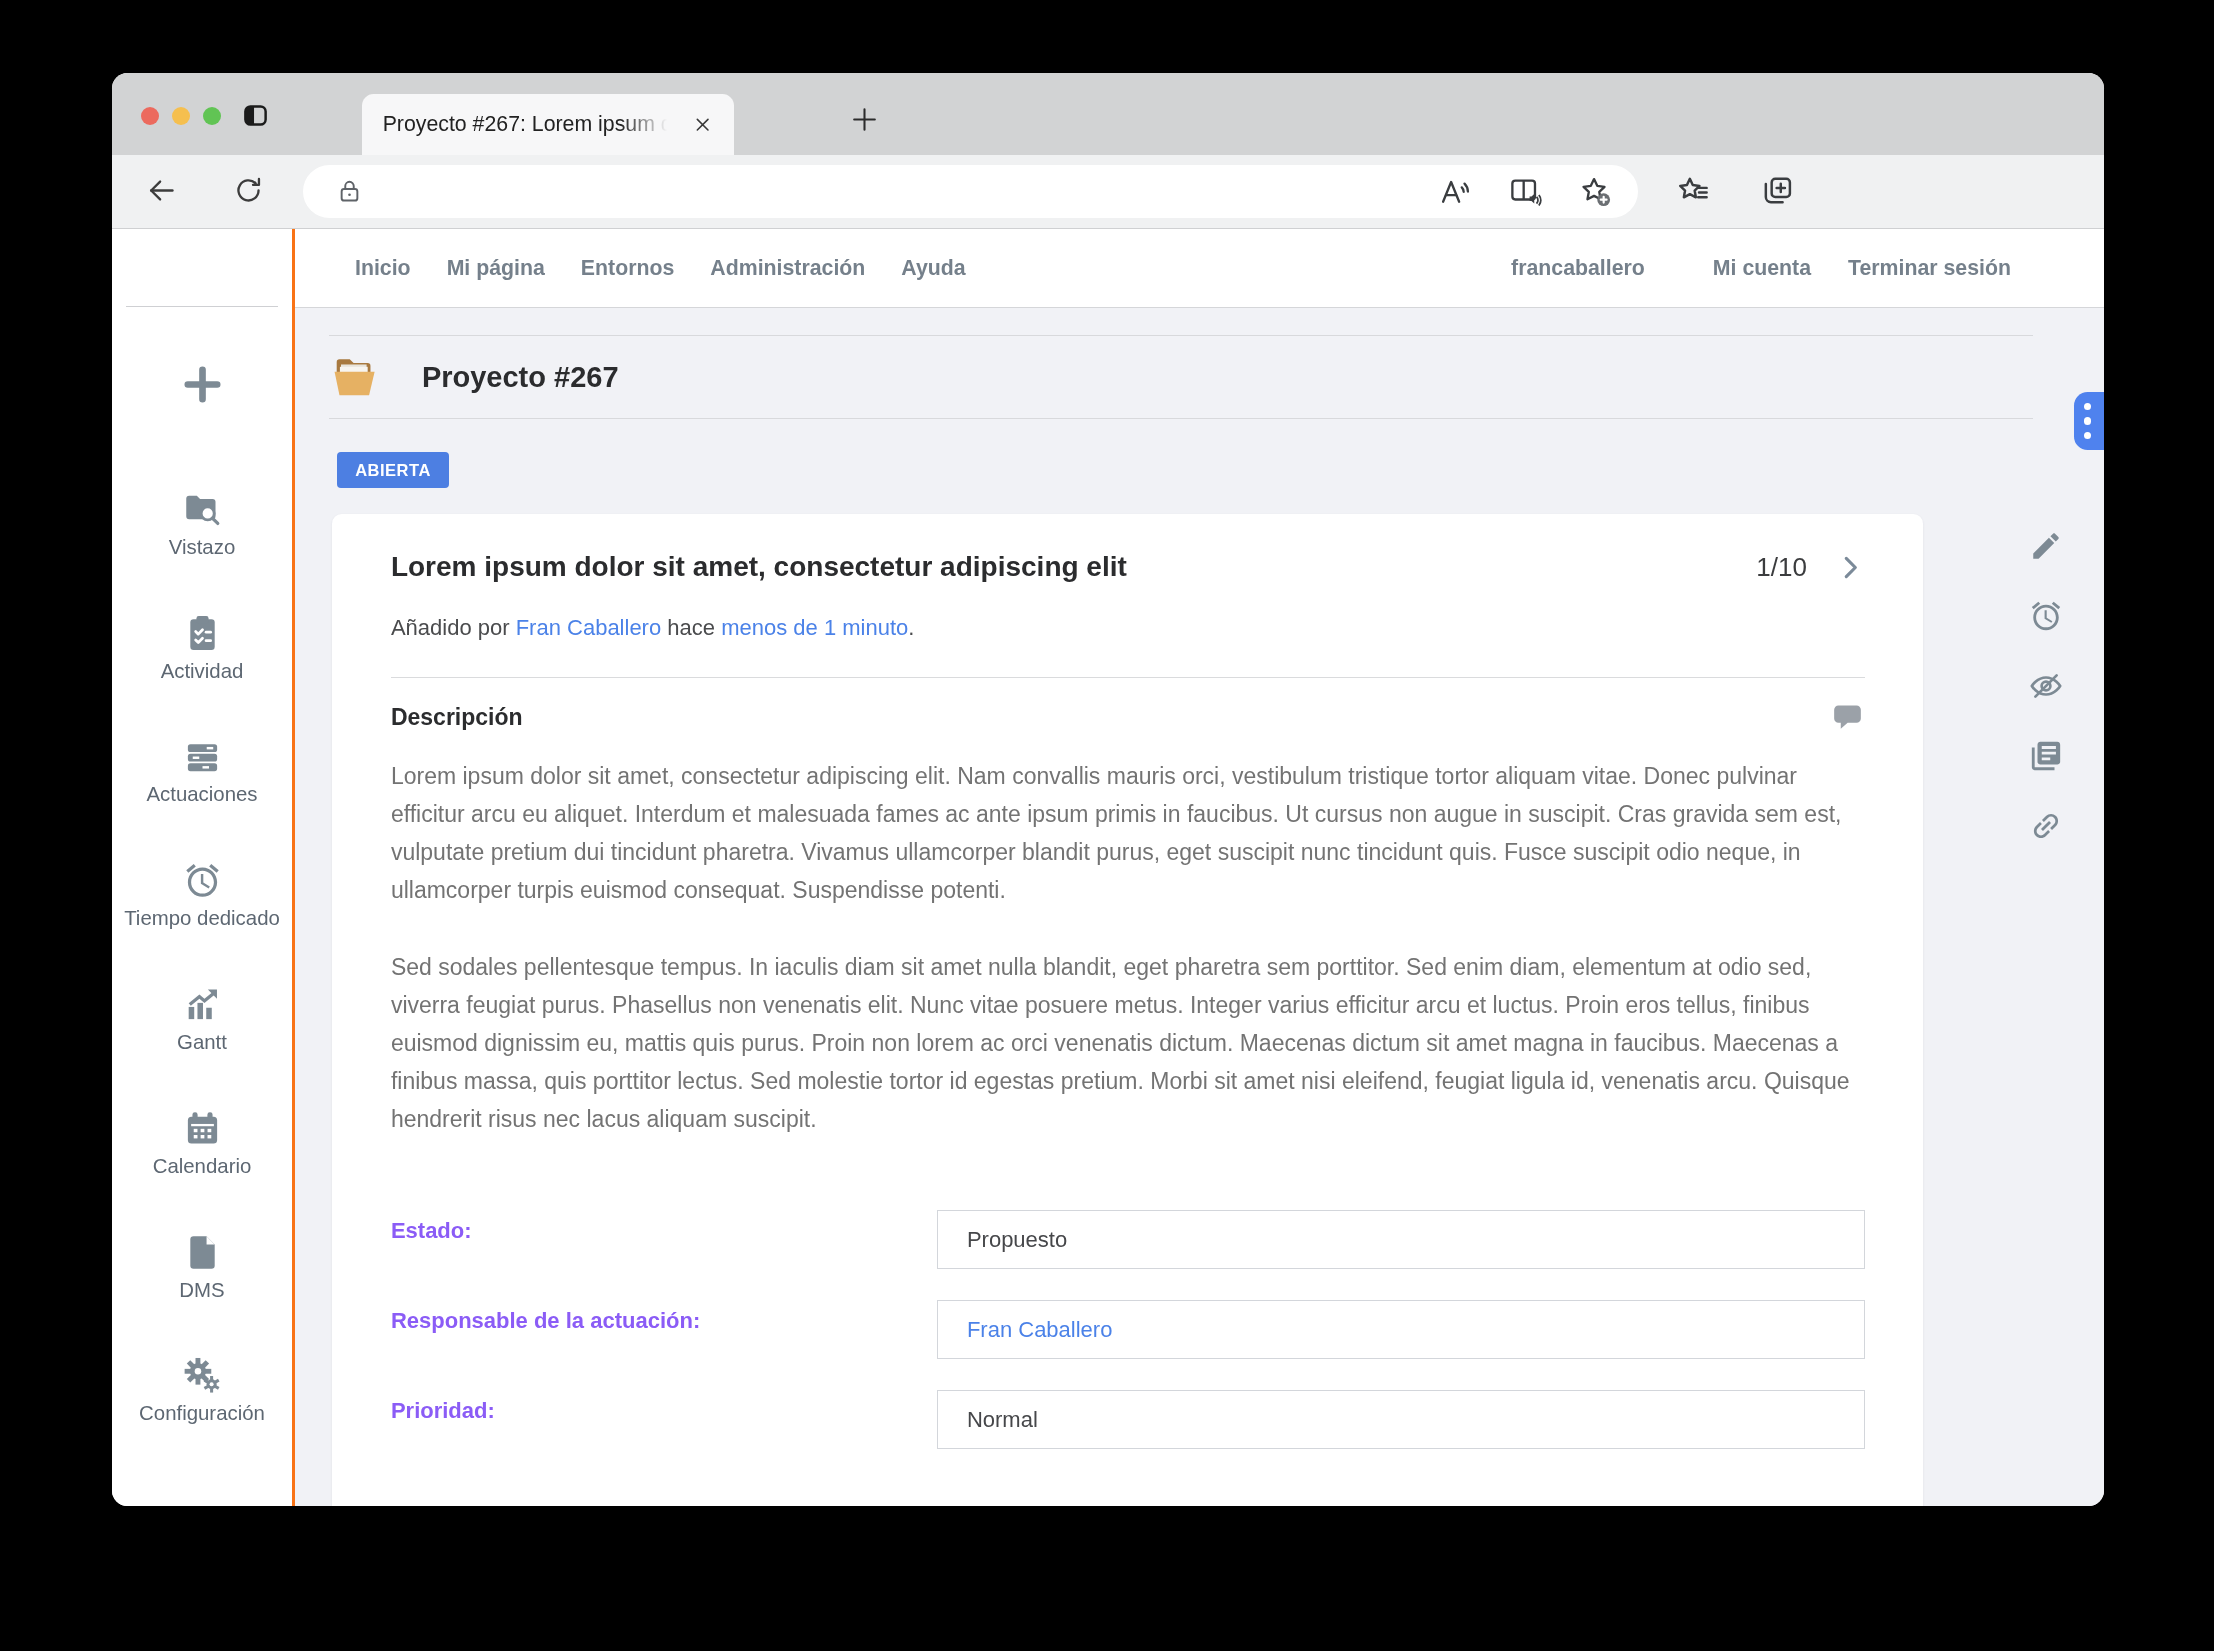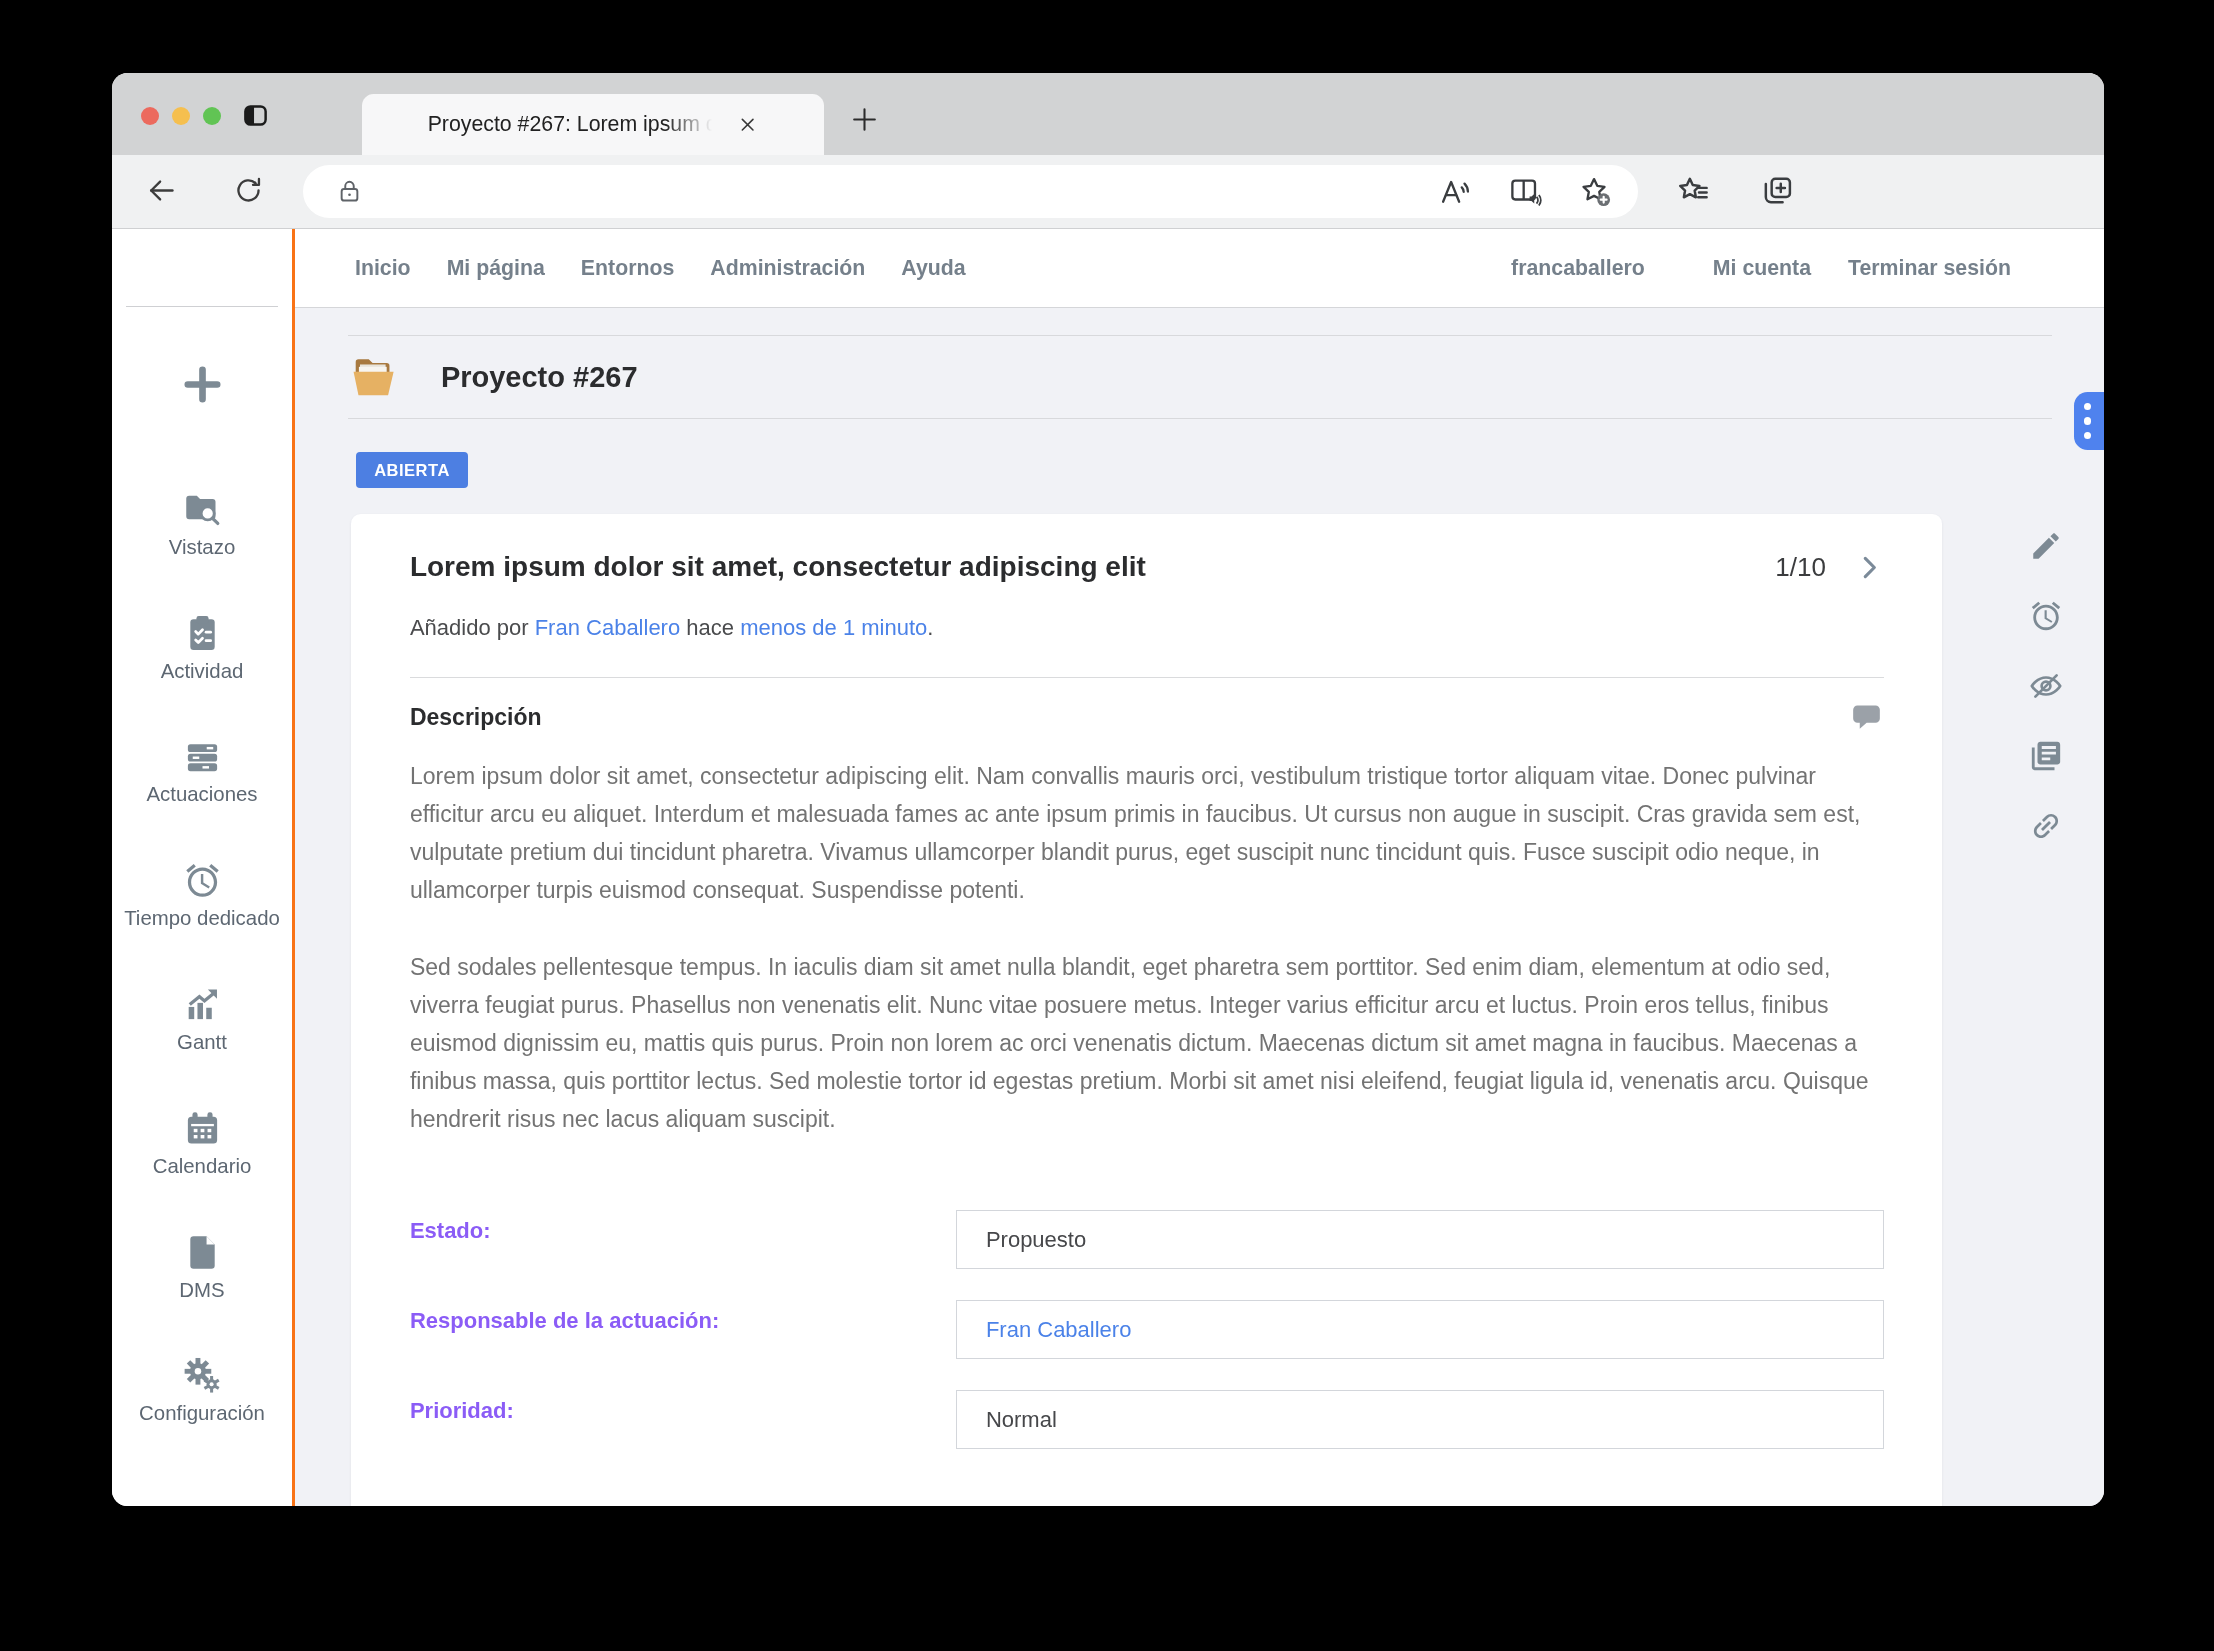--- a/index.html
+++ b/index.html
@@ -12,21 +12,21 @@
     position:absolute;left:112px;top:73px;width:1992px;height:1433px;
     border-radius:15.5px;overflow:hidden;background:#fff;
   }
   
   .tabstrip{height:82px;background:#d2d3d4;position:relative;}
   .traffic{position:absolute;left:29px;top:34px;display:flex;gap:12.6px;}
   .traffic span{width:18.4px;height:18.4px;border-radius:50%;display:block;}
   .t-red{background:#ec6a5e;}.t-yellow{background:#f5bf4f;}.t-green{background:#61c454;}
   .sb-toggle{position:absolute;left:130px;top:29px;width:27px;height:27px;color:#1b1b1b;}
   .tab{
-    position:absolute;left:250px;top:21.3px;width:462px;height:61px;
+    position:absolute;left:250px;top:21.3px;width:372px;height:61px;
     background:#f7f7f8;border-radius:11.6px 11.6px 0 0;display:flex;align-items:center;
     justify-content:center;gap:19.4px;
   }
   .tab-title{
     font-size:21.3px;color:#222;max-width:342px;white-space:nowrap;overflow:hidden;
     -webkit-mask-image:linear-gradient(90deg,#000 82%,transparent 98%);
             mask-image:linear-gradient(90deg,#000 82%,transparent 98%);
   }
   .tab-close{width:21.3px;height:21.3px;color:#3a3a3a;flex:0 0 auto;}
   .newtab{position:absolute;left:737px;top:31px;width:31px;height:31px;color:#2c2c2c;}
@@ -62,21 +62,21 @@
   .appnav a{font-size:21.3px;font-weight:bold;color:#75808b;text-decoration:none;}
   .nav-left{display:flex;gap:36px;}
   .nav-right{margin-left:auto;display:flex;gap:37px;align-items:center;}
   .nav-right .nav-user{margin-right:31px;}
   .menu-pill{
     position:absolute;right:0;top:163px;width:30px;height:58px;background:#4f82ee;
     border-radius:13.6px 0 0 13.6px;display:flex;flex-direction:column;justify-content:center;
     align-items:flex-start;gap:6.8px;padding-left:9.7px;box-sizing:border-box;
   }
   .menu-pill i{width:7.8px;height:7.8px;border-radius:50%;background:#fff;display:block;}
-  .content{flex:1;background:#f1f2f6;position:relative;padding-left:53px;overflow:hidden;}
+  .content{flex:1;background:#f1f2f6;position:relative;padding-left:34px;overflow:hidden;}
   .proj-header{
     margin-top:27px;width:1704px;border-top:1px solid #d8d9dc;border-bottom:1px solid #d8d9dc;
     display:flex;align-items:center;height:82px;gap:39px;
   }
   .folder-ico{width:52px;height:47px;margin-left:1.9px;flex:0 0 auto;}
   .proj-title{font-size:29px;font-weight:bold;color:#2b2c2e;}
   .badge{
     display:inline-block;margin-top:33px;margin-left:7.8px;background:#4d7fe2;color:#fff;
     font-size:16.5px;font-weight:bold;letter-spacing:0.5px;padding:8.7px 18.4px;border-radius:3.9px;
   }

